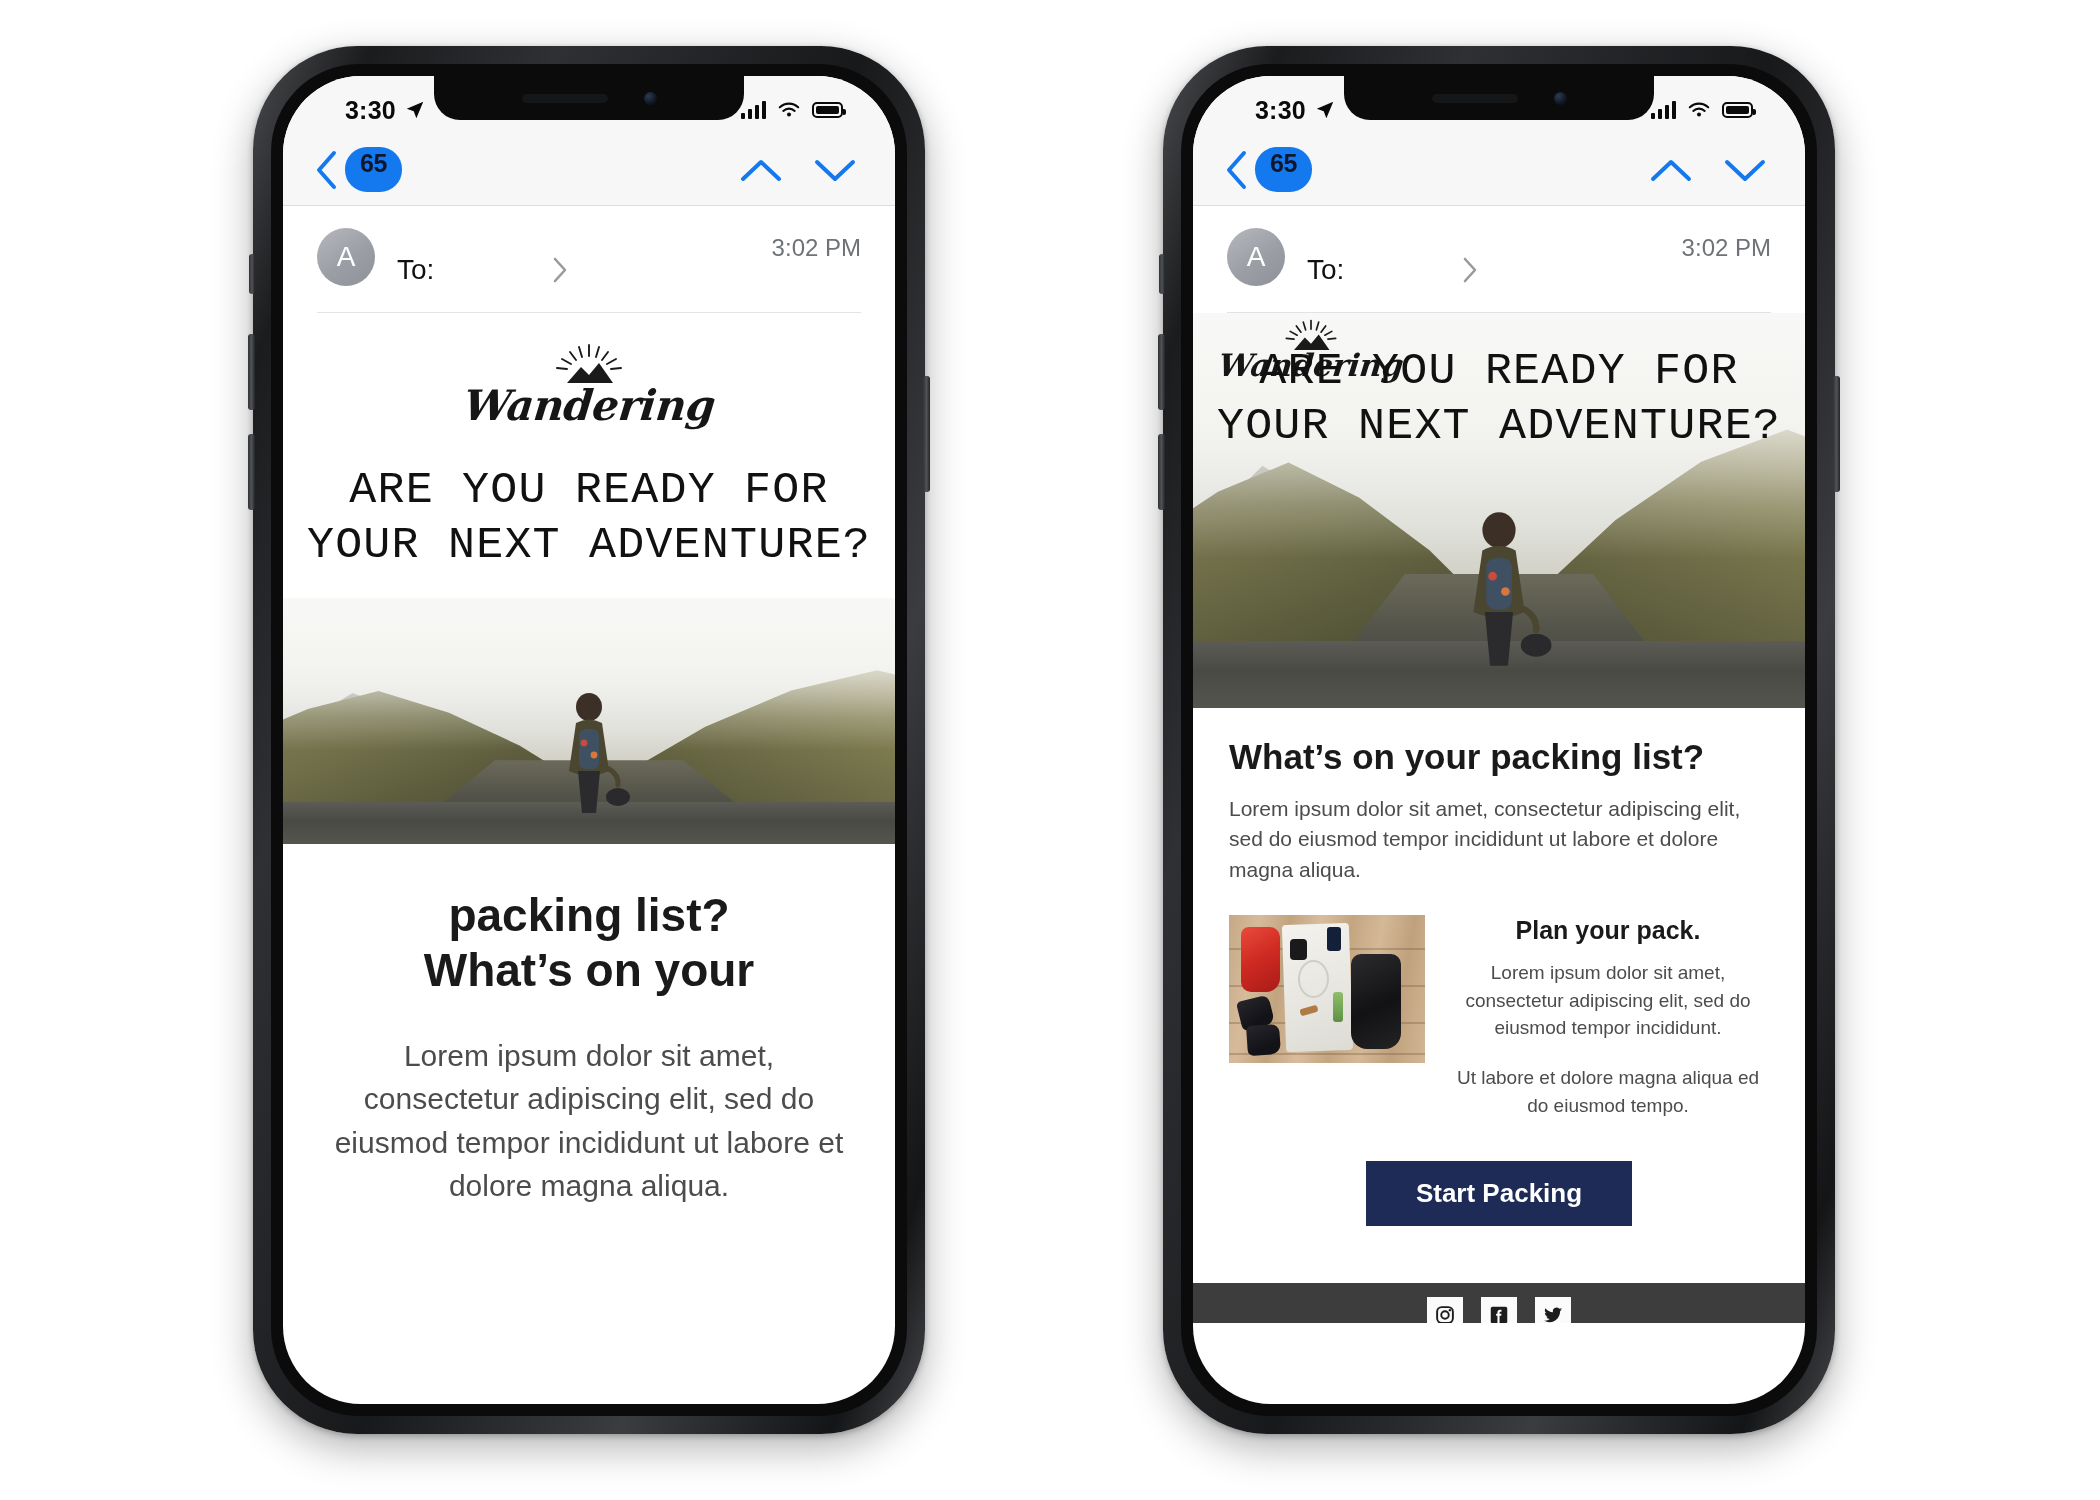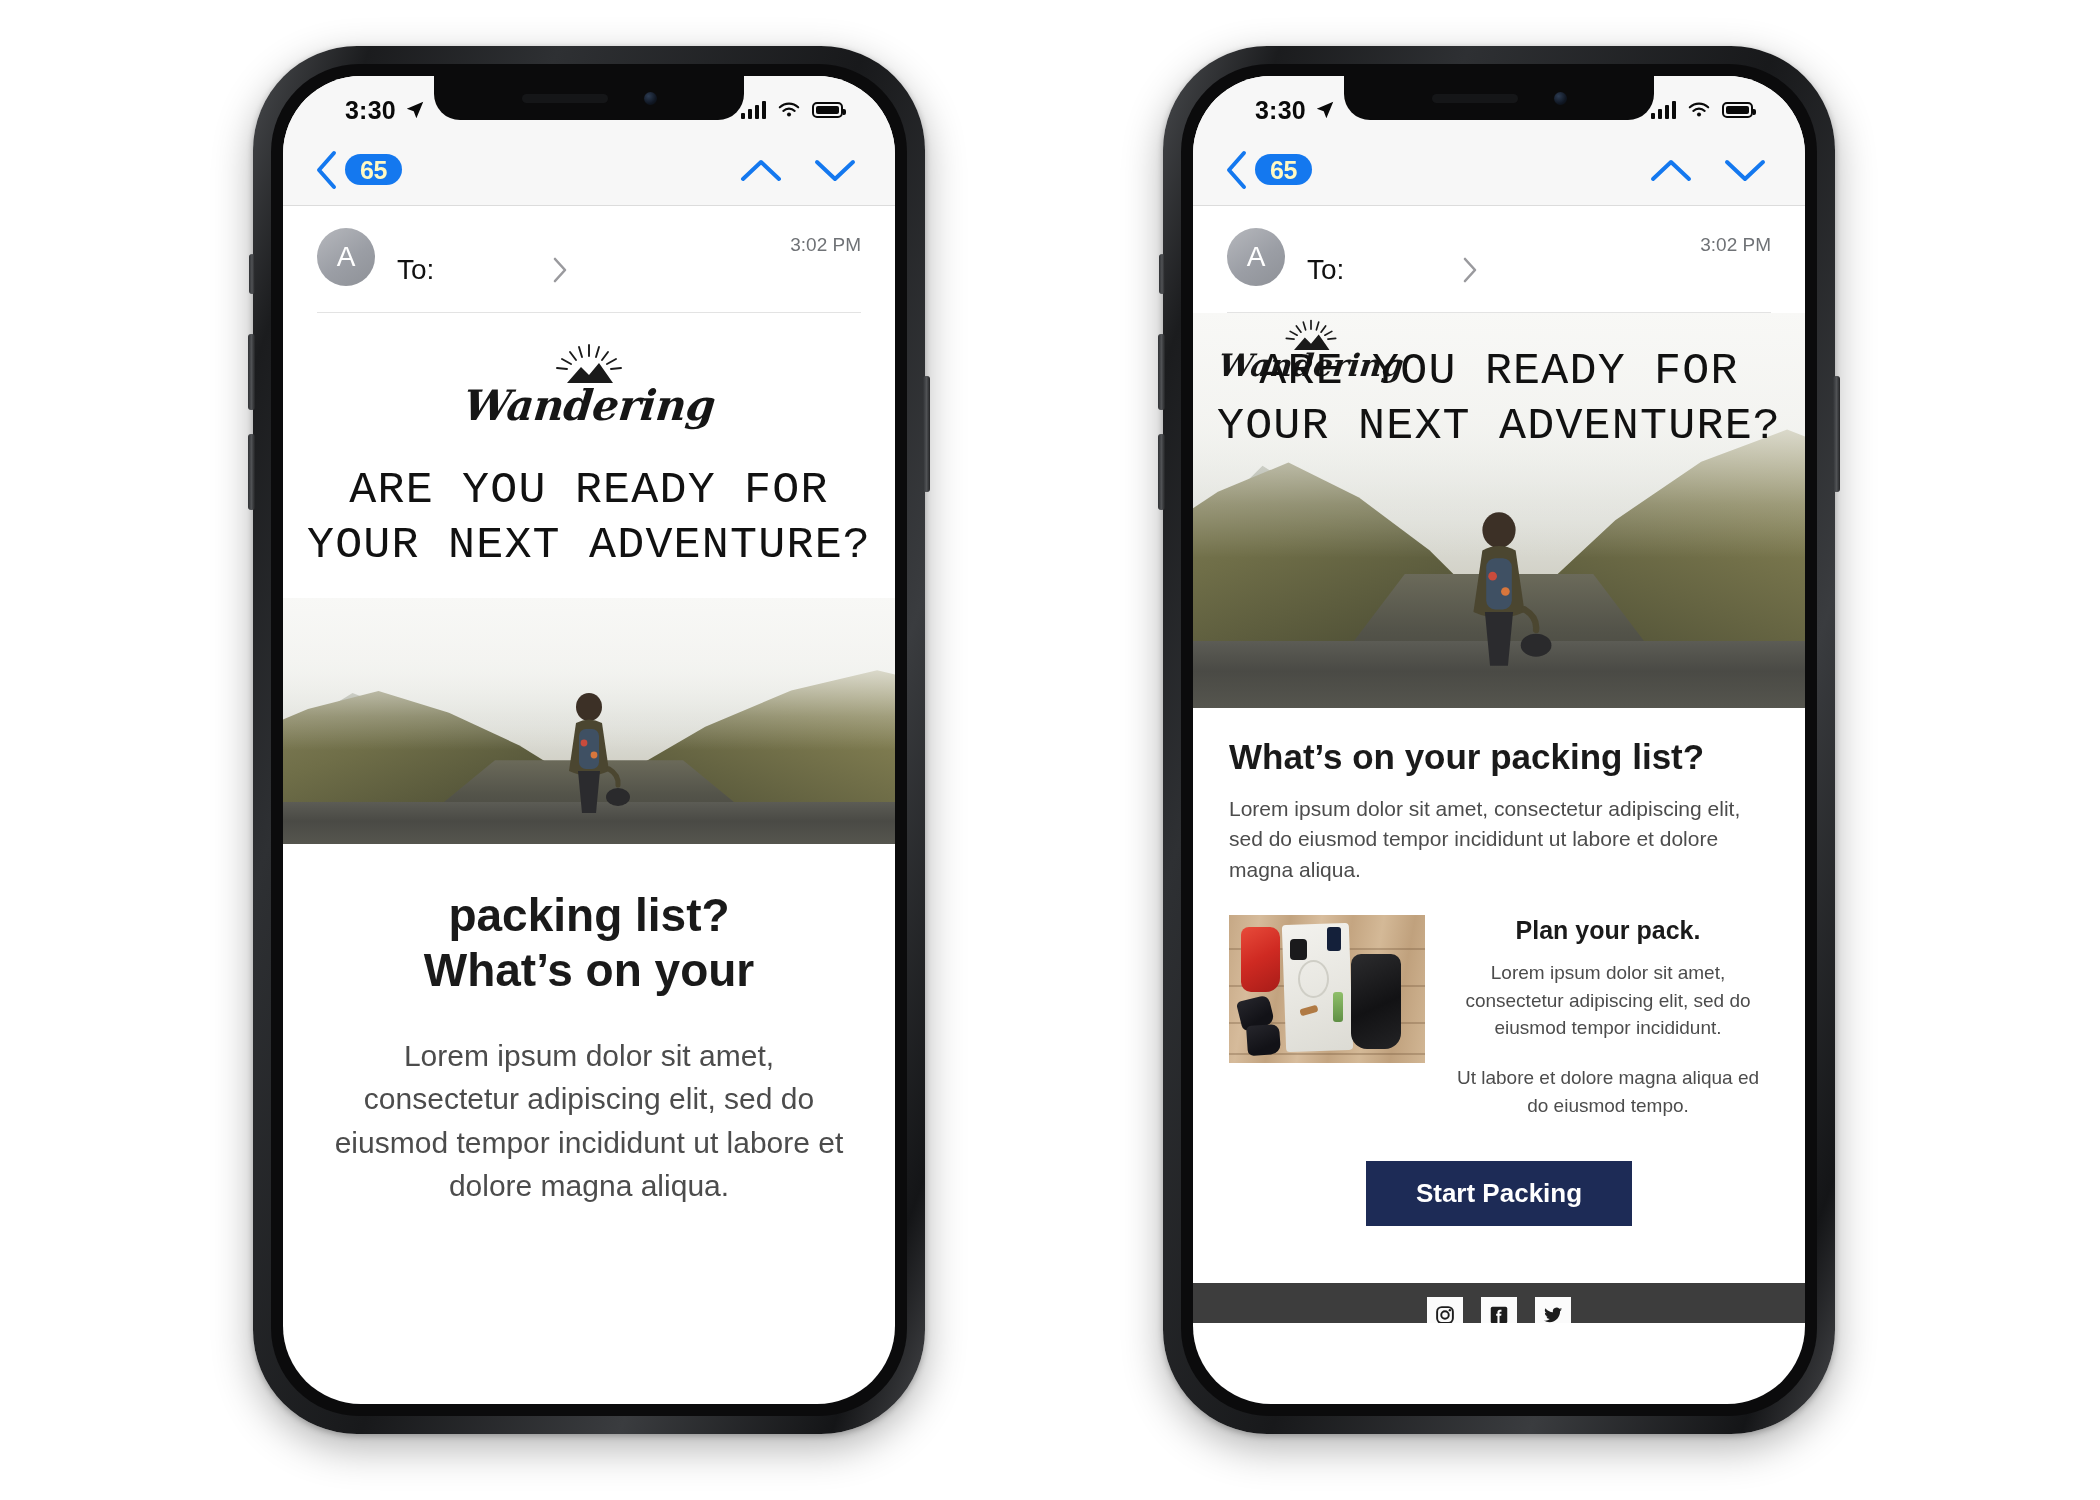--- a/index.html
+++ b/index.html
@@ -80,39 +80,39 @@
 
   
   .mailnav {
     height: 72px; background: #f7f7f7;
     border-bottom: 1px solid #dcdcdc;
     display: flex; align-items: center; justify-content: space-between;
     padding: 0 38px 0 30px;
   }
   .nav-left { display: flex; align-items: center; gap: 6px; }
   .badge {
-    background: #1478ef; color: #fef9c3; border-radius: 22px;
-    font-size: 25px; font-weight: 600; padding: 4px 15px 2px; line-height: 1;
+    background: #1478ef; color: #0f172a; border-radius: 22px;
+    font-size: 25px; font-weight: 600; padding: 4px 15px 16px; line-height: 1;
     letter-spacing: -.3px;
   }
   .nav-right { display: flex; align-items: center; gap: 30px; }
 
   
   .mailhead { background:#fff; padding: 22px 34px 0 34px; }
   .mh-row { display: flex; align-items: flex-start; }
   .avatar {
     width: 58px; height: 58px; border-radius: 50%;
     background: linear-gradient(145deg,#b6b8bd 0%, #9b9ea5 55%, #8e9197 100%);
     color: #fff; font-size: 28px; display: flex; align-items: center; justify-content: center;
     flex: 0 0 auto;
   }
   .mh-mid { flex: 1; padding-left: 22px; padding-top: 26px; display: flex; align-items: center; }
   .mh-to { font-size: 28px; color: #111; }
   .mh-chev { margin-left: 118px; color: #9a9a9e; }
-  .mh-time { font-size: 19px; color: #6f7276; padding-top: 6px; white-space: nowrap; }
+  .mh-time { font-size: 24px; color: #6f7276; padding-top: 6px; white-space: nowrap; }
   .mh-rule { height:1px; background:#e3e3e3; margin: 26px 0 0 0; }
 
   
   .emailbody { background: #ffffff; position: relative; overflow: hidden; }
 
   .logo-wrap { display:flex; justify-content:center; }
   .logo { position: relative; text-align: center; }
   .logo .sun { display:block; margin: 0 auto; }
   .logo .word {
     font-family: "DejaVu Serif", serif;

